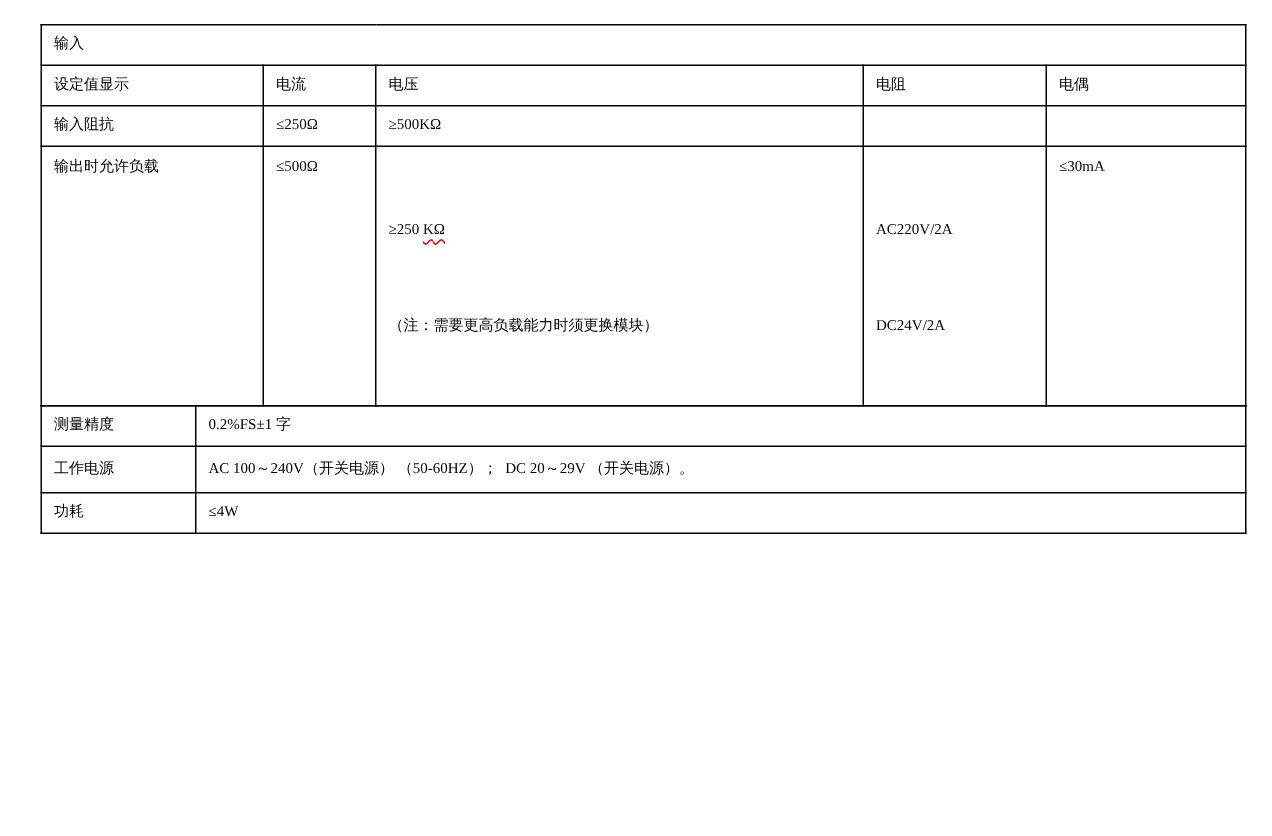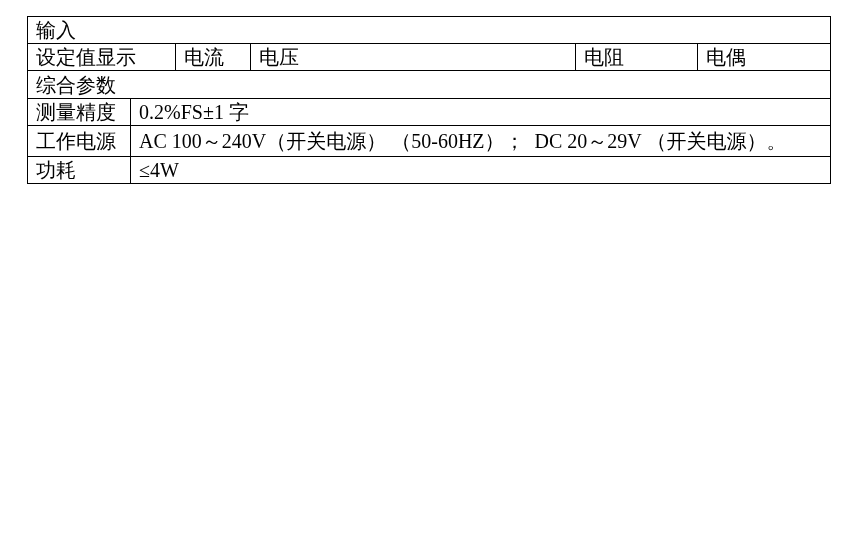--- a/index.html
+++ b/index.html
@@ -16,21 +16,21 @@
     left: 27px;
     top: 16px;
   }
   table {
     border-collapse: collapse;
     table-layout: fixed;
   }
   td {
     border: 1px solid #000000;
     padding: 0 8px;
-    font-size: 20px;
+    font-size: 10px;
     vertical-align: middle;
     white-space: pre-wrap;
     overflow: hidden;
     line-height: 20px;
   }
   tr.h27 { height: 27px; }
   tr.h28 { height: 28px; }
   tr.h29 { height: 29px; }
   tr.h31 { height: 31px; }
   tr.h55 { height: 55px; }
@@ -67,32 +67,49 @@
         <tr class="h27">
       <td colspan="5">输入</td>
     </tr>
     <tr class="h27">
       <td>设定值显示</td>
       <td>电流</td>
       <td>电压</td>
       <td>电阻</td>
       <td>电偶</td>
     </tr>
+    <tr class="h27">
+      <td>输入阻抗</td>
+      <td>≤250Ω</td>
+      <td>≥500KΩ</td>
+      <td></td>
+      <td></td>
+    </tr>
+    <tr class="h55">
+      <td class="top">输出时允许负载</td>
+      <td class="top">≤500Ω</td>
+      <td class="top">
+        <div class="line"><span>≥250 </span><span class="wavy">KΩ</span></div>
+        <div class="line">（注：需要更高负载能力时须更换模块）</div>
+      </td>
+      <td class="top">
+        <div class="line">AC220V/2A</div>
+        <div class="line">DC24V/2A</div>
+      </td>
+      <td class="top">≤30mA</td>
+    </tr>
   </tbody>
     </table>
 
   <table class="gen-table">
     <colgroup>
       <col style="width:103px">
       <col style="width:700px">
     </colgroup>
     <tbody>
-        <tr class="h28">
-      <td colspan="2">综合参数</td>
-    </tr>
     <tr class="h27">
       <td>测量精度</td>
       <td>0.2%FS±1 字</td>
     </tr>
     <tr class="h31">
       <td>工作电源</td>
       <td>AC 100～240V（开关电源） （50-60HZ）；  DC 20～29V （开关电源）。</td>
     </tr>
     <tr class="h27">
       <td>功耗</td>

